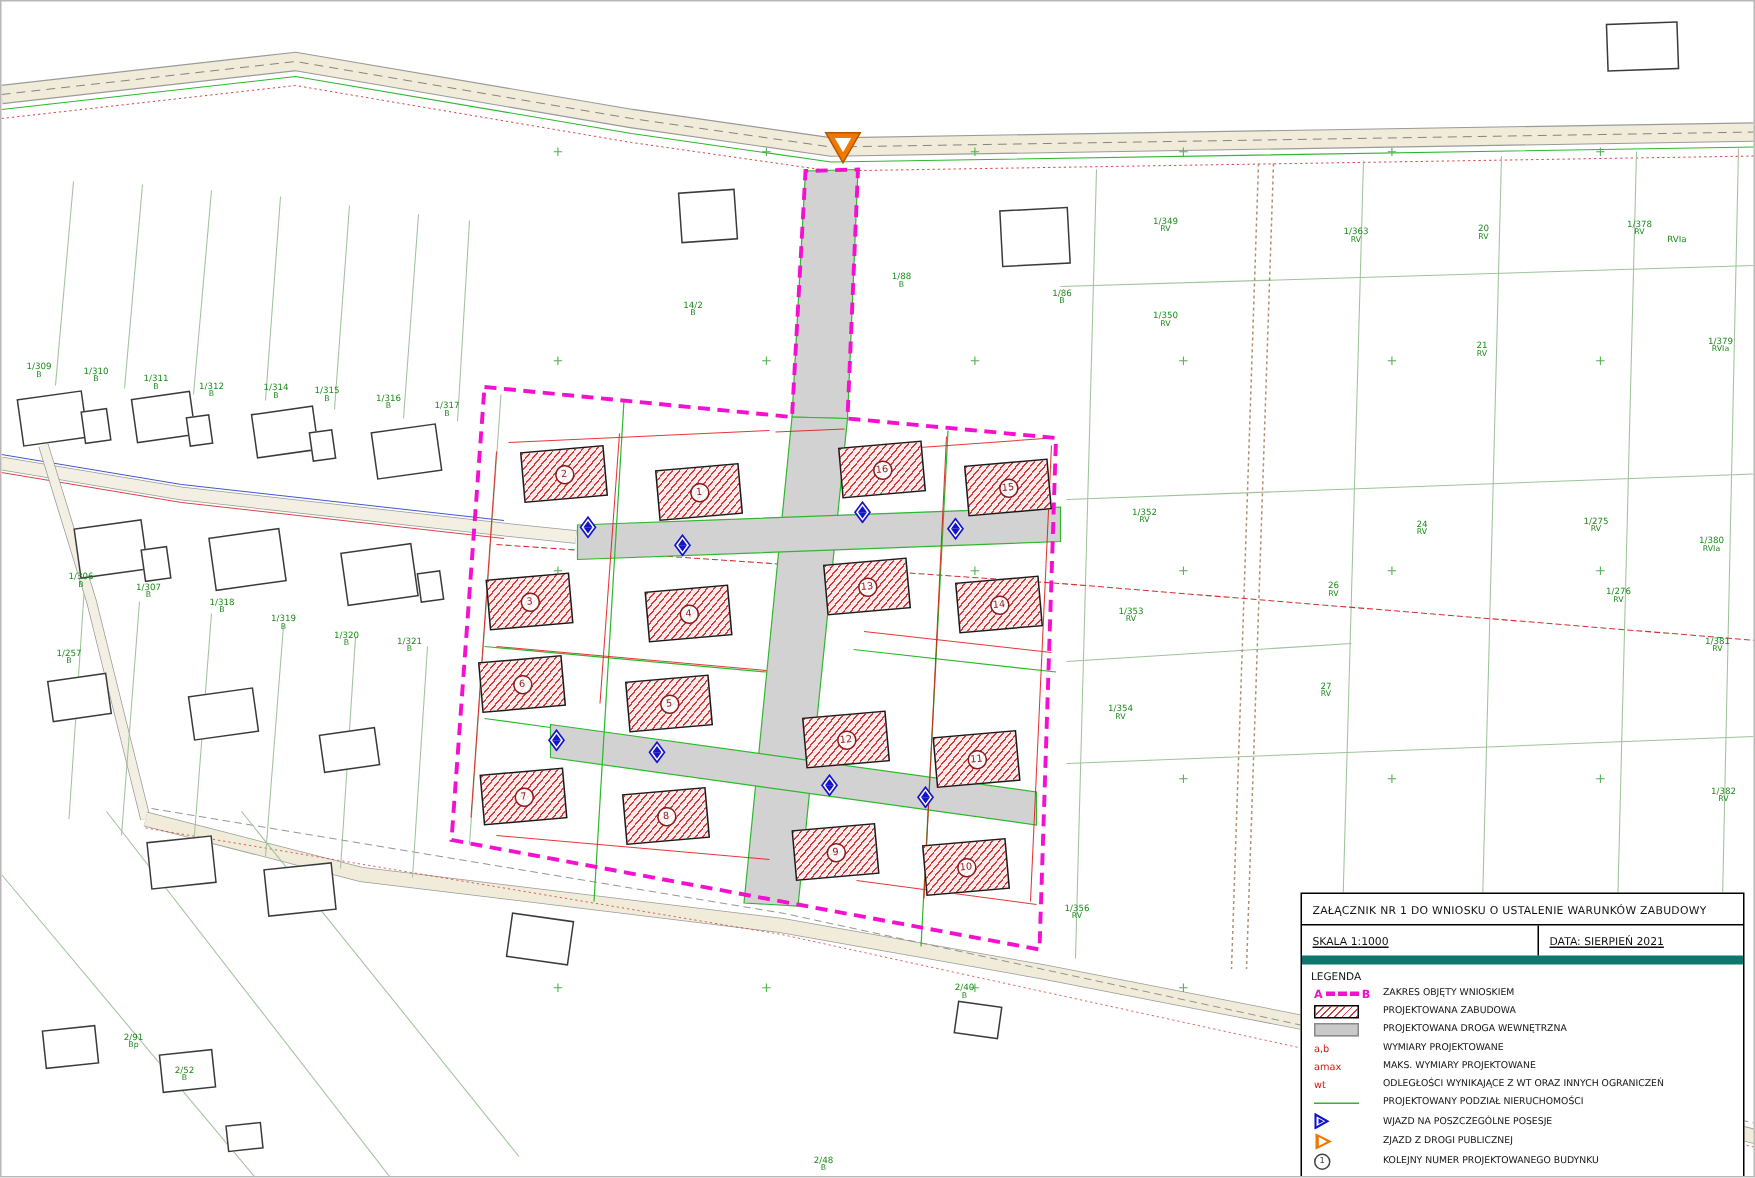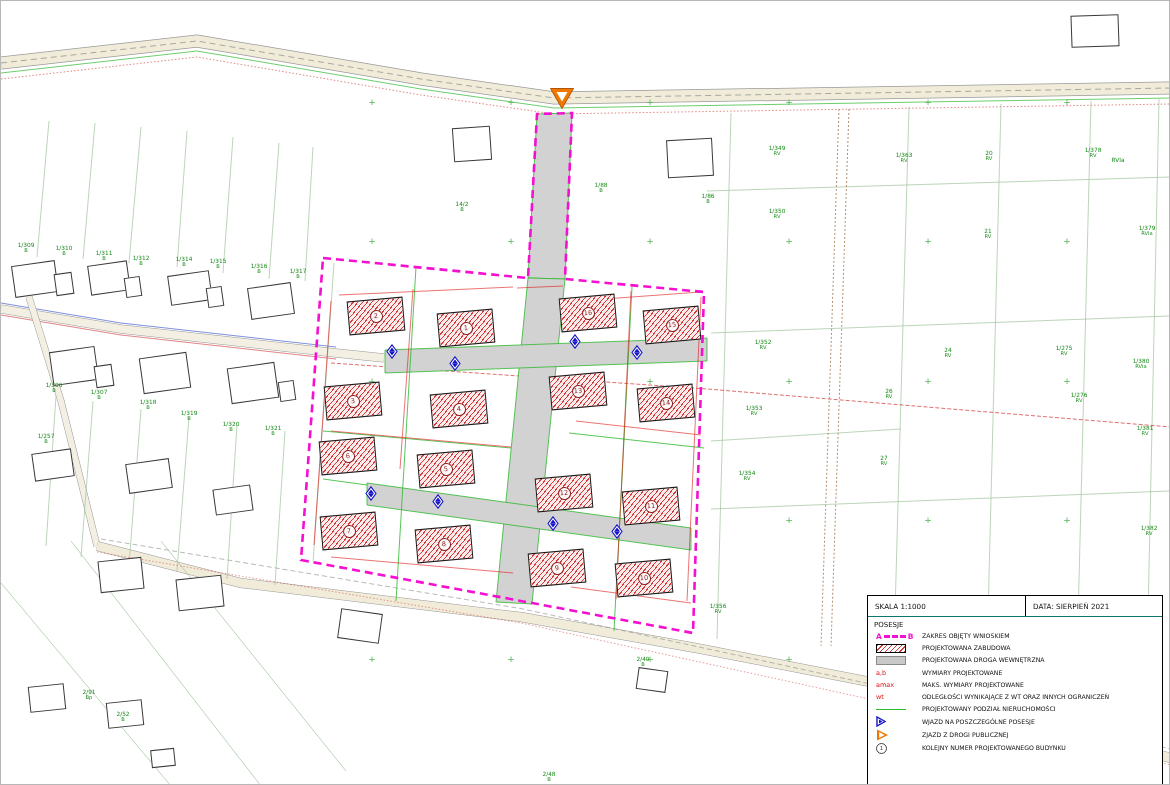--- a/index.html
+++ b/index.html
@@ -29,21 +29,21 @@
   .gcross{position:absolute;transform:translate(-50%,-50%);color:#55b455;font-size:9px;}
   .gcross::before{content:"+";}
   .street{position:absolute;color:#555;font-size:6px;letter-spacing:.6px;white-space:nowrap;}
   .bmark{position:absolute;width:12px;height:15px;}
   .omark{position:absolute;width:26px;height:23px;}
 
   
   .tblock{position:absolute;left:866px;top:594px;width:296px;height:191px;background:#fff;border:1px solid #000;
           z-index:6;box-sizing:border-box;font-size:7px;color:#111;overflow:hidden;}
   .trow{border-bottom:1px solid #000;padding:6px 7px 5px;font-size:7.2px;letter-spacing:.2px;}
-  .trow2{display:flex;border-bottom:1px solid #0f766e;}
+  .trow2{display:flex;border-bottom:6px solid #0f766e;text-decoration:underline;}
   .tcell{padding:6px 7px 5px;font-size:7.2px;}
   .tcell.scale{width:143px;border-right:1px solid #000;}
   .tcell.date{flex:1;}
   .legend{padding:4px 6px 0;}
   .lhead{font-size:7px;margin-bottom:2px;}
   .lrow{display:flex;align-items:center;min-height:10.6px;margin-bottom:1.6px;}
   .lsym{width:48px;display:flex;align-items:center;justify-content:flex-start;padding-left:2px;box-sizing:border-box;}
   .llabel{font-size:6.2px;flex:1;line-height:1.05;}
   .lsym i,.lsym u,.lsym svg,.lsym .sw{display:none;text-decoration:none;font-style:normal;}
   .lsym[data-sym="range"] i{display:inline-block;color:#f50fd0;font-weight:bold;font-size:7.5px;}
@@ -585,26 +585,27 @@
 
   <span class="omark" style="position: absolute; left: 548px; top: 86px;">
         <svg width="26" height="23" viewBox="0 0 26 23">
           <polygon points="1.5,1.5 24.5,1.5 13,21.5" fill="#f07800" stroke="#b35400" stroke-width="1"></polygon>
           <polygon points="7.5,5 18.5,5 13,14.5" fill="#fff"></polygon>
         </svg>
       </span>
     </div>
 
   <div class="tblock">
+    <div class="trow">ZAŁĄCZNIK NR 1 DO WNIOSKU O USTALENIE WARUNKÓW ZABUDOWY</div>
     <div class="trow2">
       <div class="tcell scale">SKALA 1:1000</div>
       <div class="tcell date">DATA: SIERPIEŃ 2021</div>
     </div>
     <div class="legend">
-      <div class="lhead">POSESJE</div>
+      <div class="lhead">LEGENDA</div>
       <div>
 
       <div class="lrow">
             <span class="lsym" data-sym="range">
               <i class="la">A</i>
               <i class="ldash"></i>
               <i class="lb">B</i>
             </span>
             <span class="llabel">ZAKRES OBJĘTY WNIOSKIEM</span>
           </div>

